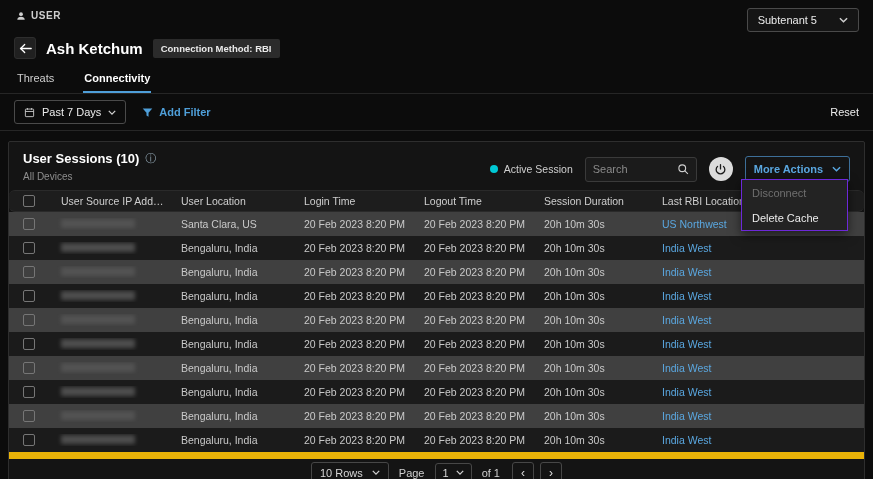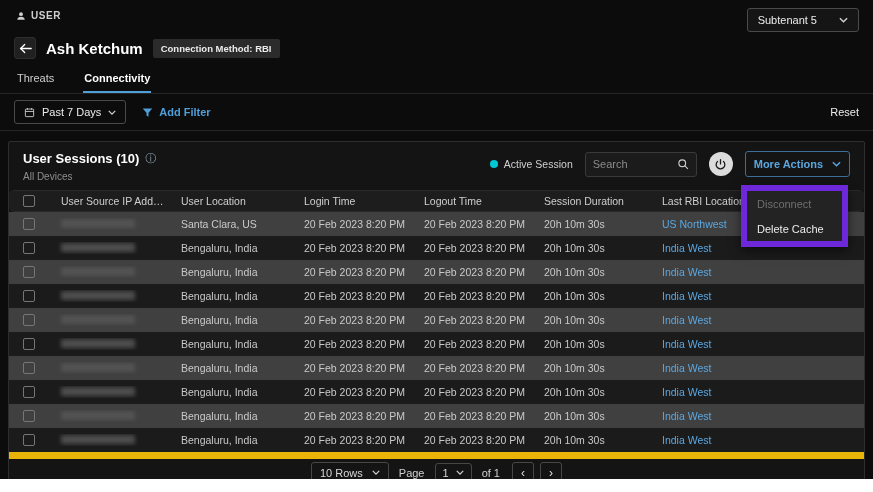--- a/index.html
+++ b/index.html
@@ -24,35 +24,35 @@
   .tab.active { color: #ffffff; font-weight: bold; border-bottom-color: #4f9fd9; }
 
   
   .filter-bar { display: flex; align-items: center; gap: 16px; height: 37px; padding: 0 14px; border-bottom: 1px solid #262626; }
   .date-btn { display: flex; align-items: center; gap: 7px; border: 1px solid #4a4a4a; border-radius: 3px; padding: 5px 9px; font-size: 11px; color: #ececec; background: transparent; cursor: pointer; justify-content: space-between; }
   .add-filter { display: flex; align-items: center; gap: 6px; color: #4f9fd9; font-weight: bold; font-size: 11px; cursor: pointer; }
   .reset { margin-left: auto; font-size: 11px; color: #ececec; cursor: pointer; }
 
   
   .card { margin: 10px 8px 0; border: 1px solid #2e2e2e; border-radius: 2px; background: #141414; position: relative; }
-  .card-header { display: flex; align-items: flex-start; justify-content: space-between; padding: 9px 14px 8px; }
+  .card-header { display: flex; align-items: flex-end; justify-content: space-between; padding: 9px 14px 8px; }
   .panel-title { font-size: 13px; font-weight: bold; color: #ffffff; display: flex; align-items: center; gap: 6px; }
   .info-icon { color: #8fa3b0; font-size: 11px; font-weight: normal; }
   .panel-sub { font-size: 10px; color: #8f8f8f; margin-top: 5px; }
   .header-right { display: flex; align-items: center; gap: 12px; }
   .legend { display: flex; align-items: center; gap: 6px; font-size: 10.5px; color: #d0d0d0; }
   .dot { width: 8px; height: 8px; border-radius: 50%; background: #00c8d4; }
   .search { display: flex; align-items: center; border: 1px solid #3a3a3a; background: #1b1b1b; border-radius: 3px; height: 25px; width: 112px; padding: 0 7px; }
   .search input { flex: 1; min-width: 0; background: transparent; border: none; outline: none; color: #dddddd; font-size: 11px; }
   .search input::placeholder { color: #8a8a8a; }
   .power-btn { width: 24px; height: 24px; border-radius: 50%; background: #dcdcdc; border: none; display: flex; align-items: center; justify-content: center; cursor: pointer; }
   .more-actions { display: flex; align-items: center; gap: 9px; border: 1px solid #3d6f99; color: #5aa7e0; background: transparent; font-size: 11px; font-weight: bold; padding: 6px 8px; border-radius: 3px; cursor: pointer; }
 
   
-  .menu { position: absolute; top: 43px; right: 16px; width: 107px; background: #232323; border: 6px solid #6d28d9; box-shadow: 0 4px 10px rgba(0,0,0,.55); z-index: 6; }
+  .menu { position: absolute; top: 37px; right: 16px; width: 107px; background: #232323; border: 1px solid #6d28d9; box-shadow: 0 4px 10px rgba(0,0,0,.55); z-index: 6; }
   .menu-item { font-size: 11px; padding: 7px 10px 6px; color: #ececec; cursor: pointer; }
   .menu-item.disabled { color: #6f6f6f; cursor: default; }
 
   
   .thead { display: flex; align-items: center; height: 22px; background: #1d1d1d; border-top: 1px solid #2a2a2a; border-bottom: 1px solid #2a2a2a; font-size: 10.5px; color: #cfcfcf; border-radius: 6px; }
   .trow { display: flex; align-items: center; height: 24px; font-size: 10.5px; color: #c9c9c9; background: #404040; }
   .trow.alt { background: #1b1b1b; }
   .cell { padding: 0 8px; white-space: nowrap; overflow: hidden; text-overflow: ellipsis; }
   .c-check { width: 44px; padding-left: 14px; display: flex; align-items: center; }
   .c-ip { width: 120px; }

